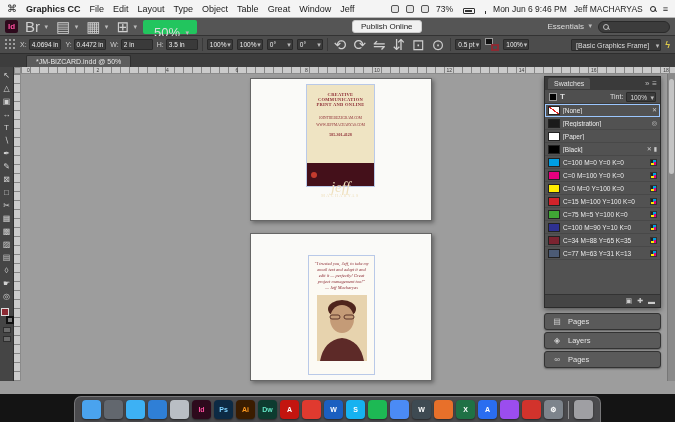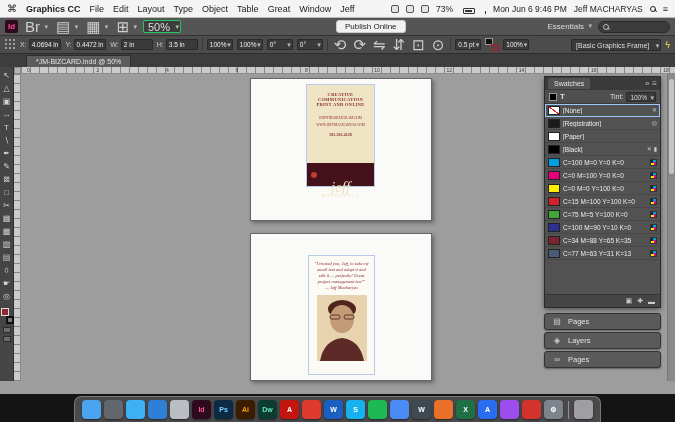--- a/index.html
+++ b/index.html
@@ -21,21 +21,21 @@
 .mag{width:6px;height:6px;border:1.3px solid #222;border-radius:50%;position:relative;display:inline-block}
 .mag::after{content:"";position:absolute;width:3px;height:1.3px;background:#222;transform:rotate(45deg);right:-2px;bottom:-1px}
 .mlist{font-size:9px}
 
 
 .toolbar1{position:absolute;left:0;top:18px;width:675px;height:18px;background:#555;border-bottom:1px solid #333;display:flex;align-items:center;gap:5px;padding:0 5px;z-index:55}
 .idlogo{width:13px;height:13px;background:#2d0a1c;color:#ff4fa0;font-weight:bold;font-size:8px;display:flex;align-items:center;justify-content:center;border-radius:2px}
 .tbico{color:#cfcfcf;font-size:15px;line-height:14px;padding:0 2px}
 .dd{position:relative;padding-right:9px}
 .dd::after{content:"▾";position:absolute;right:1px;top:0;font-size:7px;color:#bbb}
-.zoomdd{background:#3c3c3c;border:1px solid #22c55e;color:#ddd;font-size:11px;height:13px;line-height:12px;padding:0 10px 0 4px;border-radius:2px}
+.zoomdd{background:#3c3c3c;border:7px solid #22c55e;color:#ddd;font-size:13px;height:13px;line-height:12px;padding:0 10px 0 4px;border-radius:2px}
 .publish{background:#f1f1f1;color:#222;font-size:8px;height:13px;line-height:12px;padding:0 8px;border-radius:3px;margin-left:150px;border:1px solid #ccc}
 .workspace{margin-left:auto;color:#ddd;font-size:8px}
 .search{width:72px;height:12px;background:#3c3c3c;border:1px solid #2a2a2a;border-radius:6px;display:flex;align-items:center;gap:3px;padding:0 4px}
 .search .mag{border-color:#bbb}
 .search .mag::after{background:#bbb}
 .search input{flex:1;background:transparent;border:none;outline:none;color:#ddd;font-size:7px;width:40px}
 
 
 .toolbar2{position:absolute;left:0;top:36px;width:675px;height:18px;background:#4c4c4c;border-bottom:1px solid #2e2e2e;display:flex;align-items:center;gap:4px;padding:0 5px;z-index:55}
 .refgrid{display:grid;grid-template-columns:repeat(3,3px);grid-template-rows:repeat(3,3px);gap:1px}

